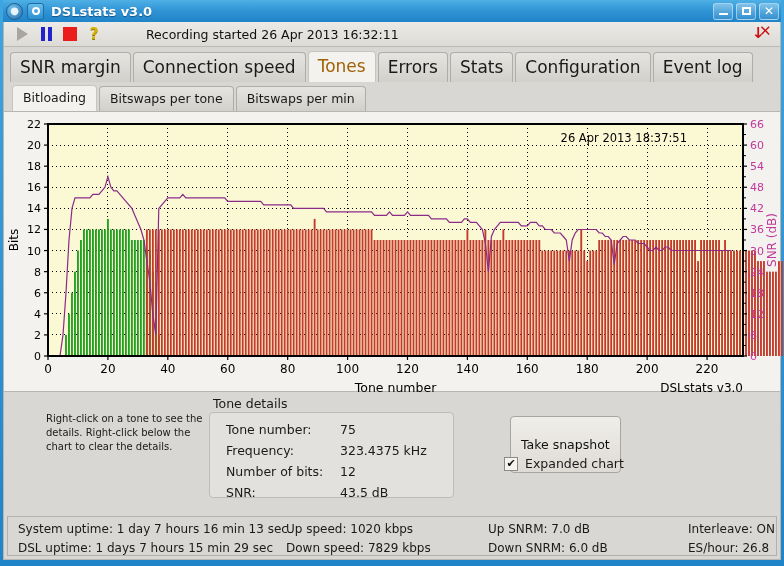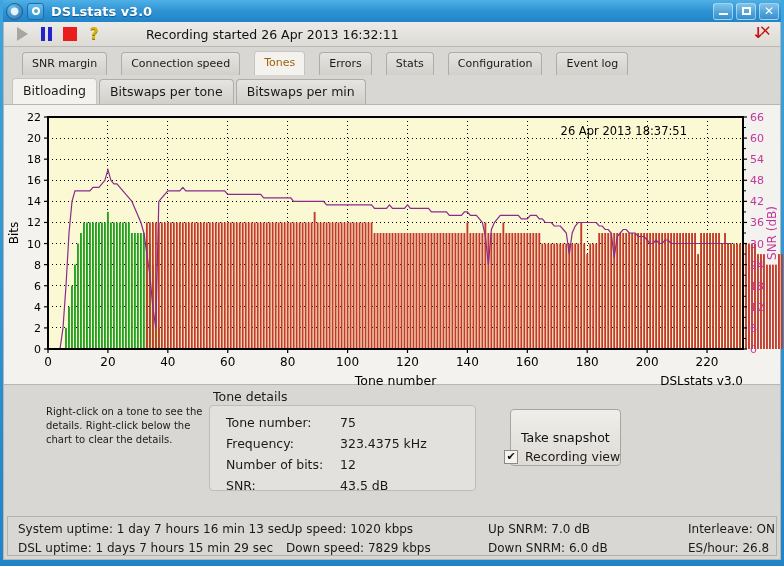--- a/index.html
+++ b/index.html
@@ -56,43 +56,43 @@
   .tool-spacer { flex:1; }
   .ico-discon { position:relative; width:24px; height:18px; }
   .ico-discon .arr { position:absolute; left:2px; top:1px; color:#cc1111;
     font-size:15px; line-height:1; font-weight:bold; }
   .ico-discon .x { position:absolute; left:9px; top:-1px; color:#cc1111;
     font-size:15px; line-height:1; font-weight:bold; }
 
   
   .tabrow { display:flex; align-items:flex-end; padding:4px 4px 0 6px; gap:2px;
     background:#d9d7d3; }
-  .tab { padding:4px 9px 5px 9px; font-size:11px;
+  .tab { padding:4px 9px 5px 9px; font-size:17px;
     border:1px solid #b0ada8; border-bottom:none;
     border-radius:4px 4px 0 0;
-    background:linear-gradient(#e6e4e0,#d2d0cb); color:#1a1a1a;margin-left:12px; }
+    background:linear-gradient(#e6e4e0,#d2d0cb); color:#1a1a1a; }
   .tab.active { background:#f3f2ef; border-color:#c8c5c0; color:#a16207; padding-bottom:6px; }
   .tabrow2 { display:flex; align-items:flex-end; padding:3px 4px 0 8px; gap:2px;
     background:#d9d7d3; border-bottom:1px solid #b9b6b1; }
   .tab2 { padding:4px 10px 5px 10px; font-size:12.5px;
     border:1px solid #b0ada8; border-bottom:none; border-radius:4px 4px 0 0;
     background:linear-gradient(#e6e4e0,#d2d0cb); }
   .tab2.active { background:#f3f2ef; border-color:#c8c5c0; padding-bottom:6px; }
 
   
   .chartpanel { background:#f3f2ef; margin:0; padding:4px 0 0 0;
     height:280px; position:relative; border-bottom:1px solid #b9b6b1; }
   .chart-wrap { position:relative; width:784px; height:276px; }
   svg.chart { display:block; }
 
   
   .lower { height:120px; position:relative; background:#d9d7d3; }
   .hint { position:absolute; left:42px; top:20px; width:160px;
     font-size:10px; line-height:1.42; color:#1a1a1a; }
-  .group { position:absolute; left:205px; top:6px; width:267px; height:100px; }
+  .group { position:absolute; left:205px; top:6px; width:245px; height:100px; }
   .group-title { position:absolute; left:4px; top:-2px; font-size:12.5px; color:#1a1a1a; }
   .group-box { position:absolute; top:14px; left:0; right:0; bottom:0;
     border:1px solid #bfbcb7; border-radius:4px; background:#e3e1dd; }
   .dtrow { position:absolute; left:16px; font-size:12.5px; }
   .dtval { position:absolute; left:130px; font-size:12.5px; }
   .snapbtn { position:absolute; left:506px; top:24px;
     padding:20px 10px; font-size:12.5px; border:1px solid #a9a6a1;
     border-radius:4px; background:linear-gradient(#f0eeea,#dedbd6); color:#111; }
   .chkrow { position:absolute; left:500px; top:64px; display:flex; align-items:center; gap:7px;
     font-size:12.5px; }
@@ -571,21 +571,21 @@
           <div class="dtval" style="top:51px">12</div>
           <div class="dtrow" style="top:72px">SNR:</div>
           <div class="dtval" style="top:72px">43.5 dB</div>
         </div>
       </div>
 
       <div class="snapbtn">Take snapshot</div>
 
       <div class="chkrow">
         <span class="chkbox">✔</span>
-        <span>Recording view</span>
+        <span>Expanded chart</span>
       </div>
     </div>
 
     <div class="status">
       <div class="cell">
         <div>System uptime: 1 day 7 hours 16 min 13 sec</div>
         <div>DSL uptime: 1 days 7 hours 15 min 29 sec</div>
       </div>
       <div class="cell">
         <div>Up speed: 1020 kbps</div>

